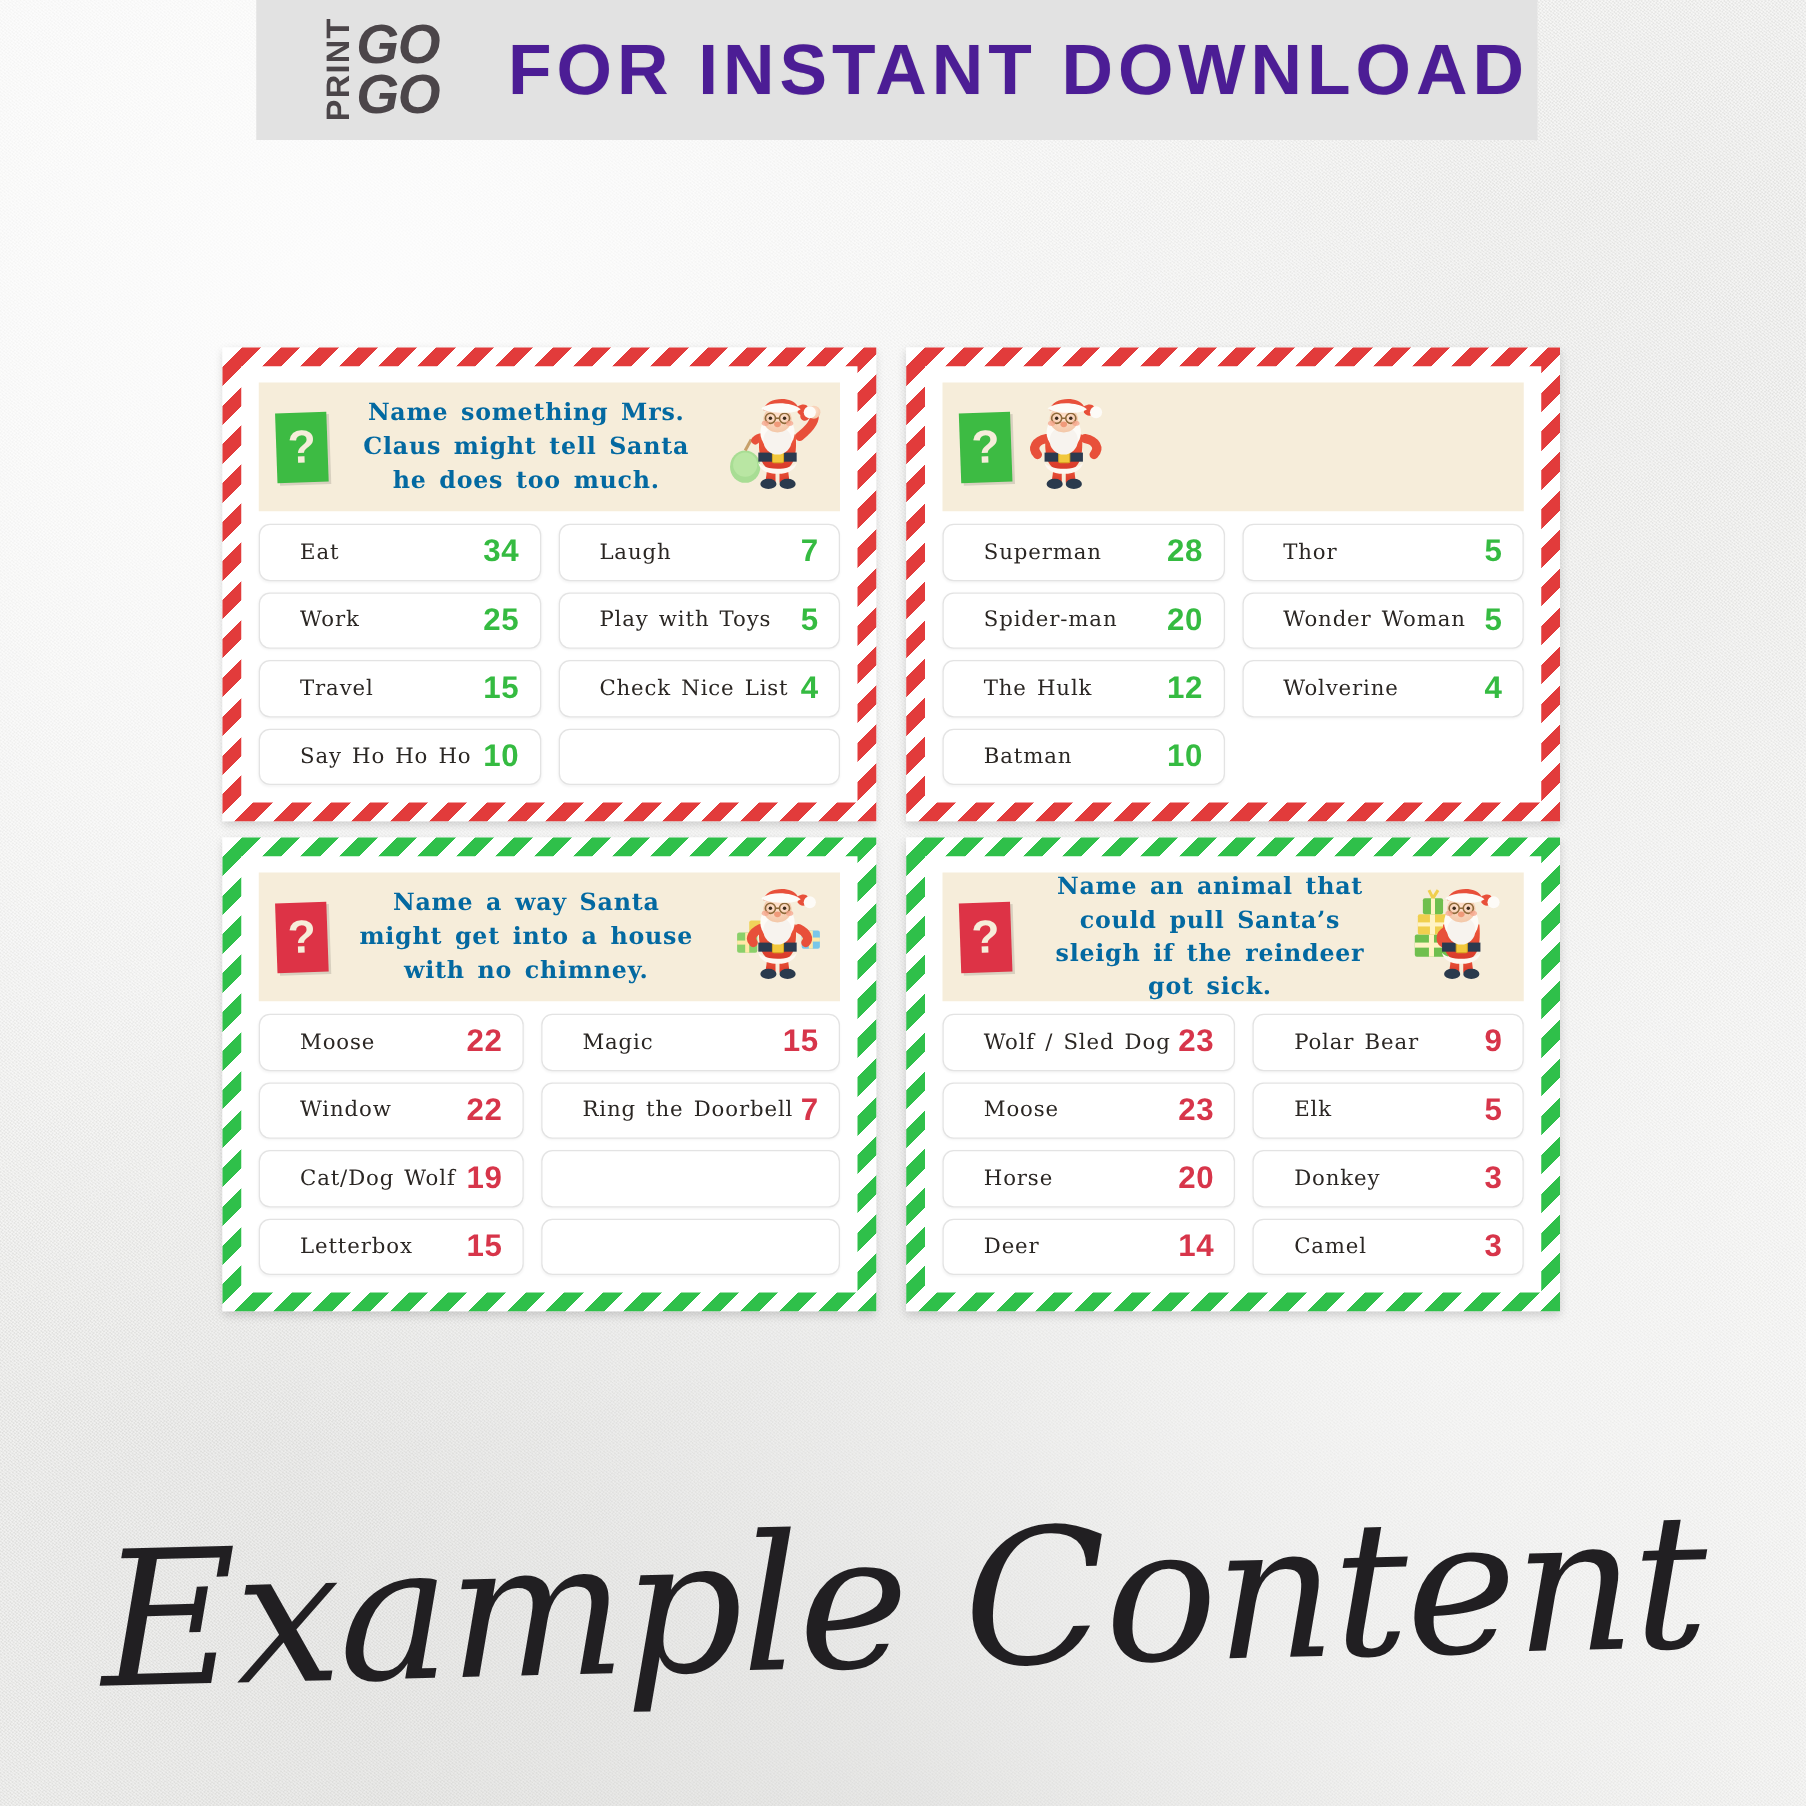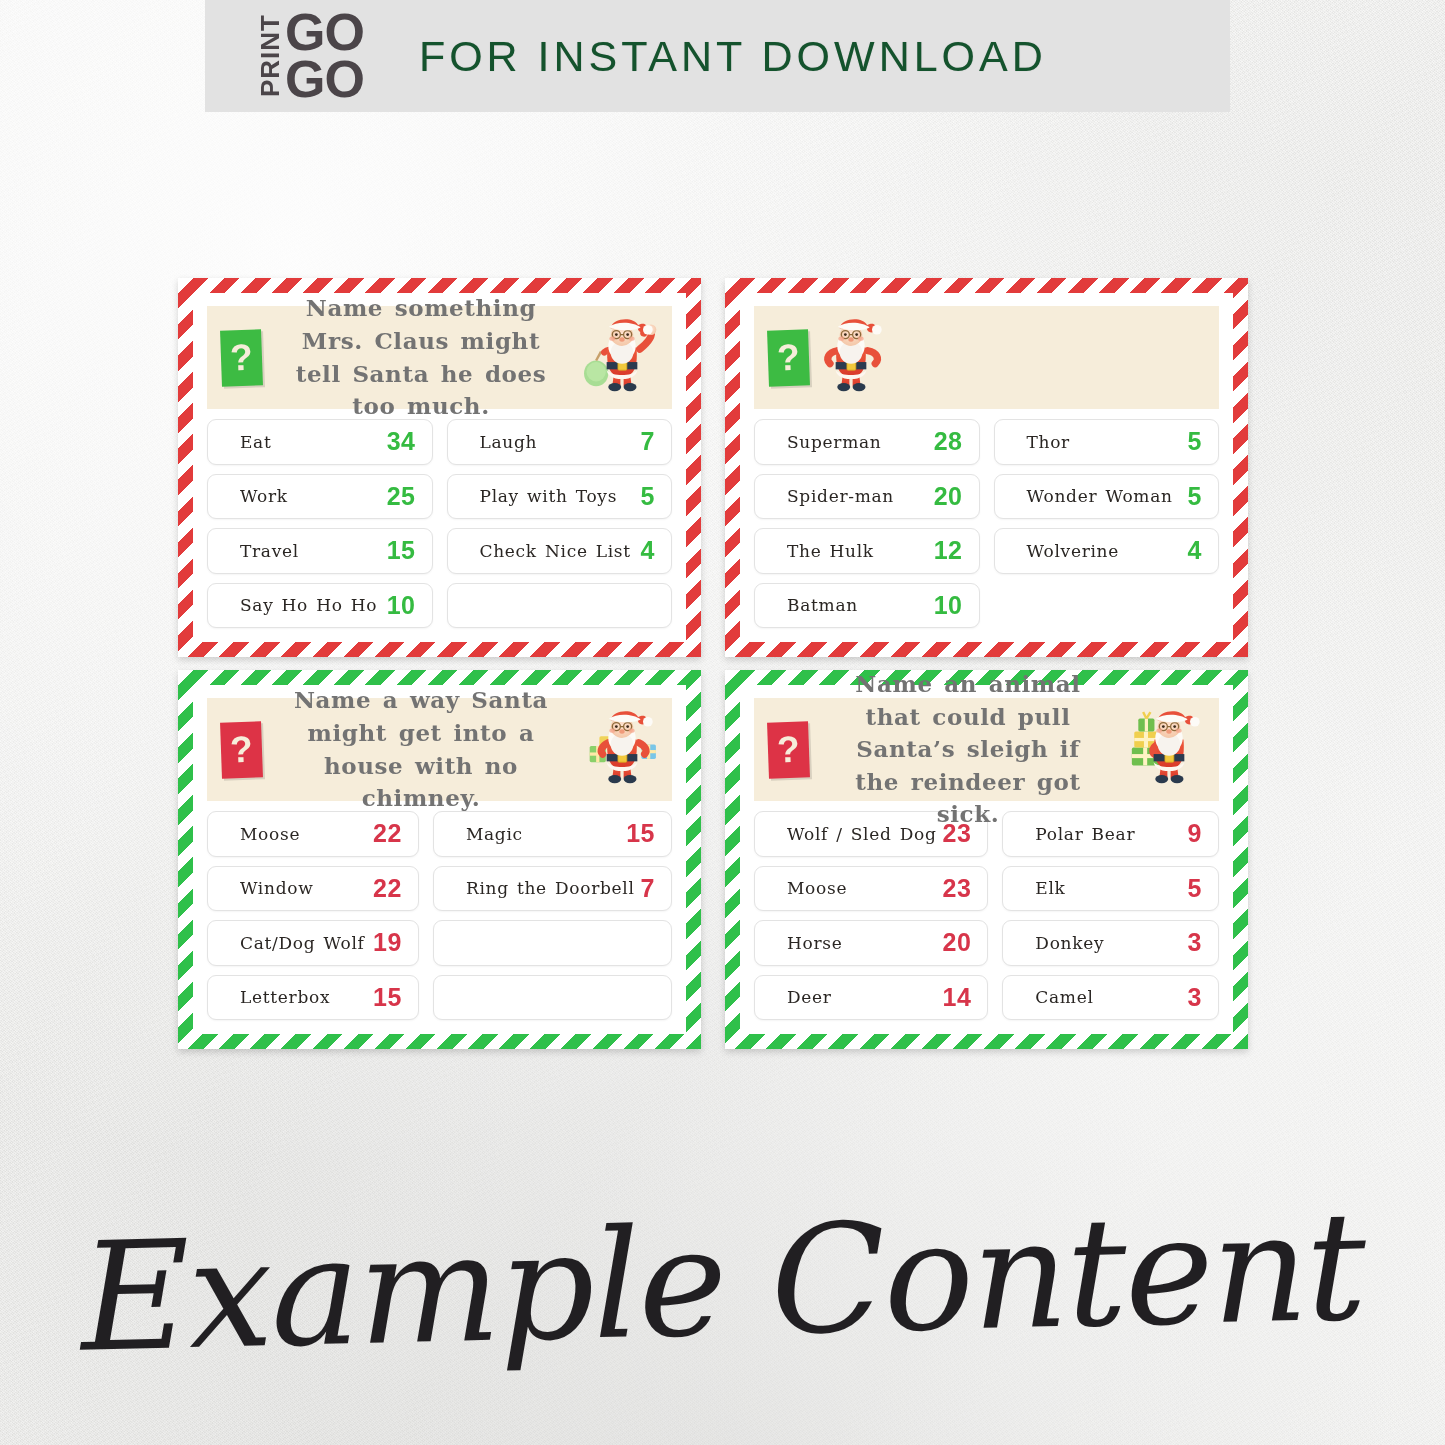--- a/index.html
+++ b/index.html
@@ -58,33 +58,34 @@
     height: 72px;
     display: flex;
     align-items: center;
     justify-content: center;
   }
   #logo-gogo {
     display: flex;
     flex-direction: column;
     font-family: "Liberation Sans", sans-serif;
     font-weight: 700;
-    font-size: 52px;
+    font-size: 44px;
     line-height: 0.9;
     color: #4b4549;
     letter-spacing: -1px;
     margin-left: 2px;
+    font-style: italic;
   }
   #banner-title {
     margin-left: 55px;
     font-family: "Liberation Sans", sans-serif;
-    font-weight: 400;
-    font-size: 43px;
+    font-weight: 700;
+    font-size: 57px;
     letter-spacing: 4px;
-    color: #14532d;
+    color: #4c1d95;
     text-shadow: 0 0 1px #b8b8b8;
     white-space: nowrap;
   }
 
   
   #grid {
     position: absolute;
     left: 178px;
     top: 278px;
     width: 1070px;
@@ -156,25 +157,25 @@
     font-size: 37px;
     color: #f6edda;
     line-height: 1;
     margin-top: -2px;
   }
   .q-text {
     flex: 1 1 auto;
     text-align: center;
     font-family: "DejaVu Serif", "Liberation Serif", serif;
     font-weight: 700;
-    font-size: 23px;
+    font-size: 19px;
     line-height: 1.42;
     letter-spacing: 0.6px;
     word-spacing: 3px;
-    color: #737373;
+    color: #0369a1;
     padding: 0 20px;
   }
   .santa {
     width: 84px;
     height: 92px;
     flex: none;
     margin-right: 2px;
     display: block;
   }
 

